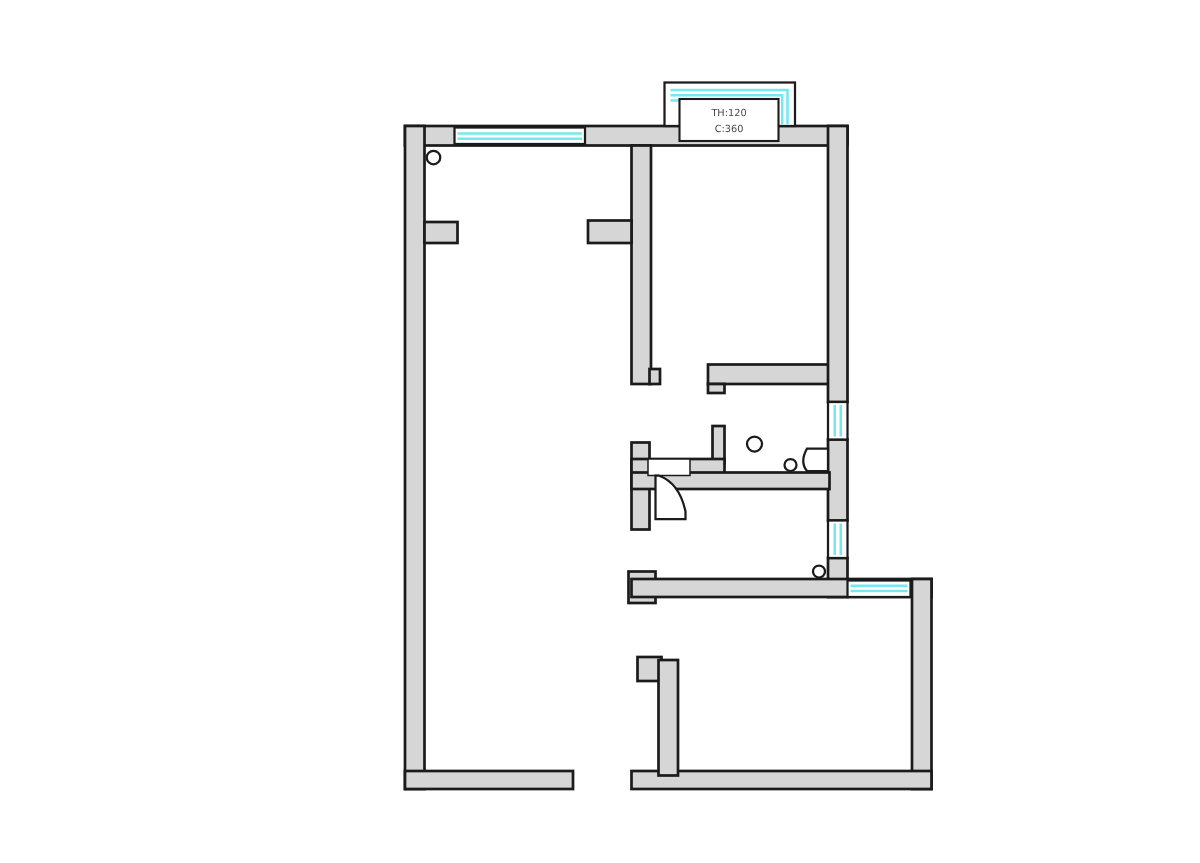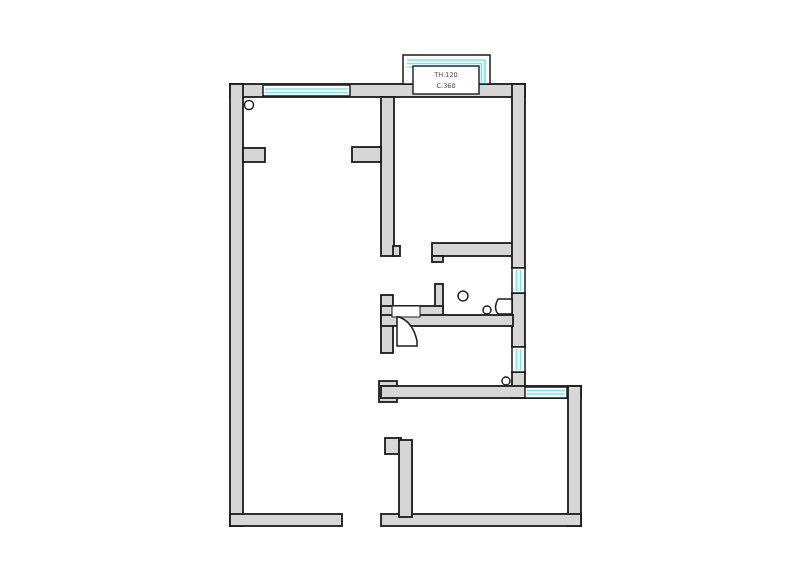--- a/index.html
+++ b/index.html
@@ -4,21 +4,21 @@
 <style>
   :root{
     --background:#ffffff;
     --wall-fill:#d6d6d6;
     --wall-stroke:#1b1b1b;
     --window-accent:#76e8ef;
     --label-text:#474747;
   }
   html,body{margin:0;padding:0;}
   body{background:var(--background);width:800px;height:575px;overflow:hidden;}
-  .canvas{position:relative;width:760px;height:575px;background:var(--background);}
+  .canvas{position:relative;width:760px;height:575px;background:var(--background);margin-left:40px;}
   .wall{fill:var(--wall-fill);stroke:var(--wall-stroke);stroke-width:1.8;}
   .win-frame{fill:#ffffff;stroke:var(--wall-stroke);stroke-width:1.5;}
   .win-line{stroke:var(--window-accent);stroke-width:1.7;fill:none;}
   .sym{fill:#ffffff;stroke:var(--wall-stroke);stroke-width:1.5;}
   .opening{fill:#ffffff;stroke:var(--wall-stroke);stroke-width:1;}
   .label-box{fill:#ffffff;stroke:var(--wall-stroke);stroke-width:1.4;}
   .label-text{font-family:"DejaVu Sans",sans-serif;font-size:6.5px;fill:var(--label-text);text-anchor:middle;}
 </style>
 </head>
 <body>

